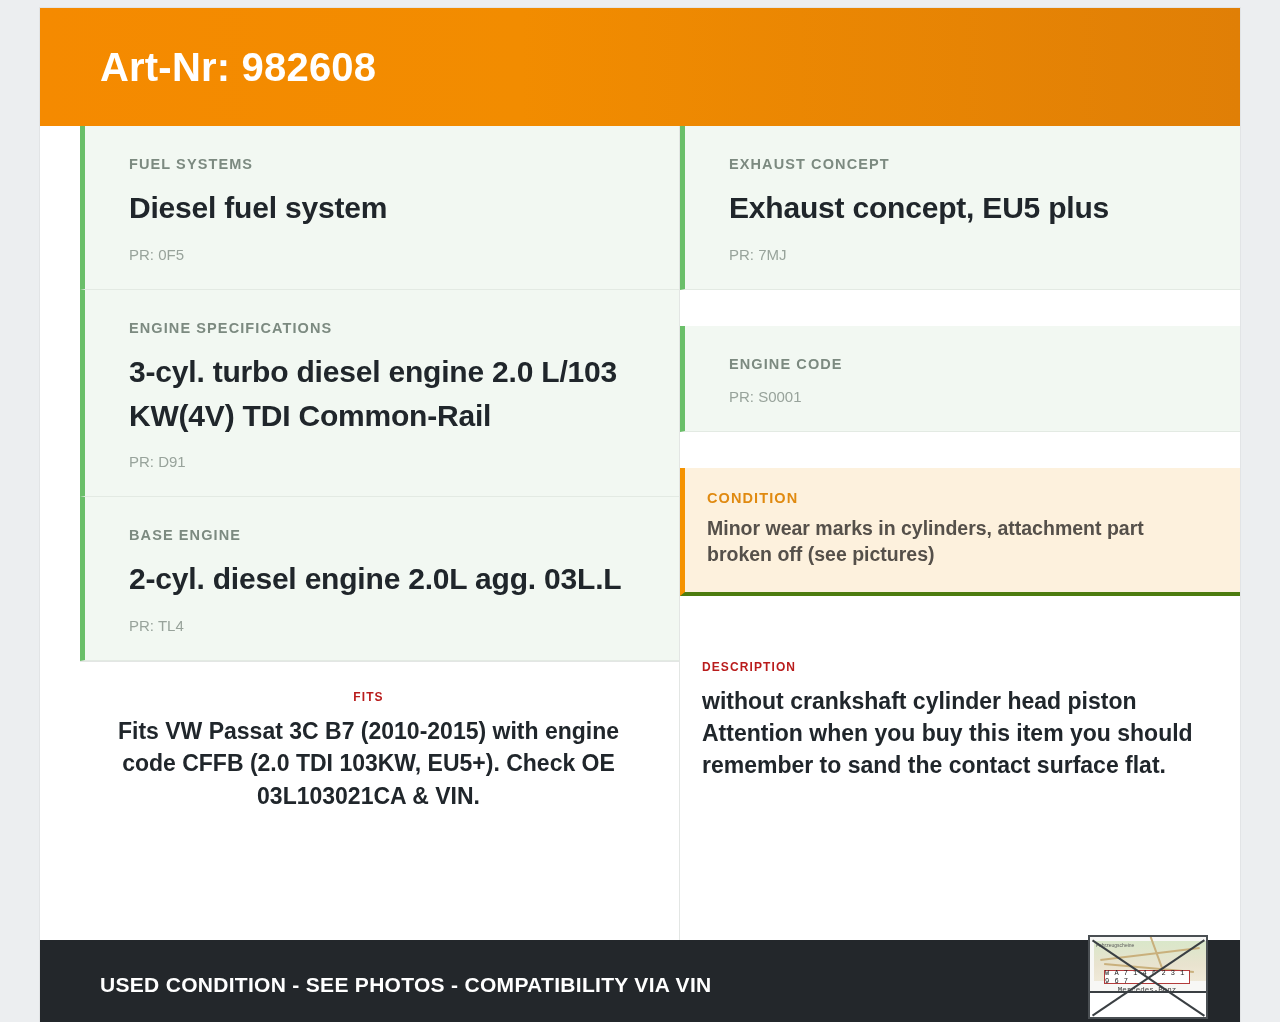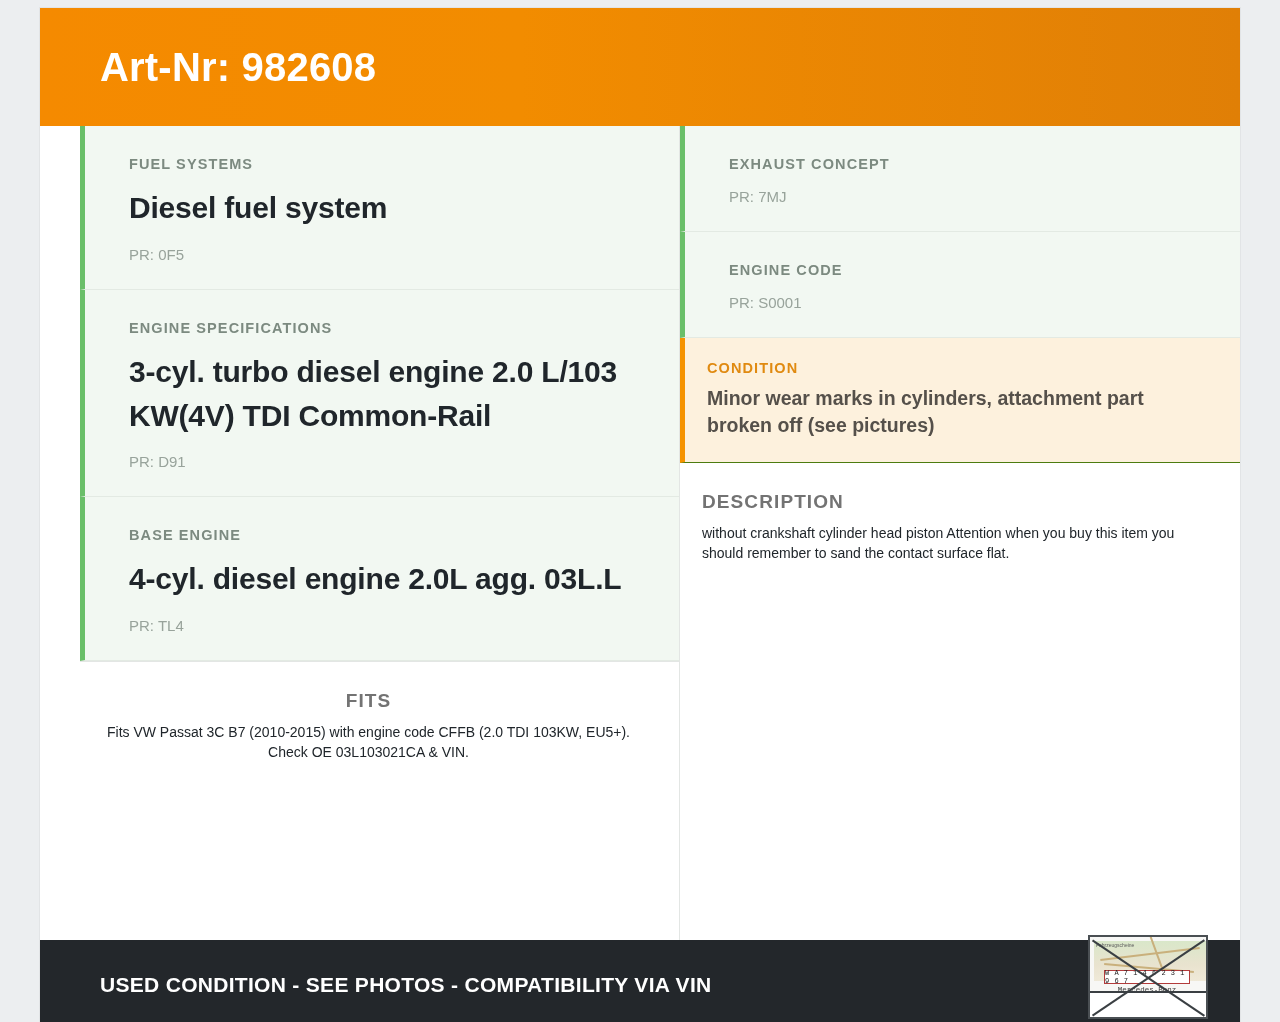--- a/index.html
+++ b/index.html
@@ -56,20 +56,21 @@
     flex: 0 0 600px;
     border-right: 1px solid #e3e6e4;
     display: flex;
     flex-direction: column;
     margin-left: 40px;
   }
   .col-right {
     flex: 1 1 auto;
     display: flex;
     flex-direction: column;
+    gap: 36px;
   }
 
   
   .card {
     background: #f2f8f2;
     border-left: 5px solid #6abf69;
     border-bottom: 1px solid #e3eae3;
     padding: 30px 44px 26px 44px;
   }
   .card-label {
@@ -94,21 +95,21 @@
   }
 
   
   .col-right .card { border-left: 5px solid #6abf69; }
 
   
   .condition {
     background: #fdf1dd;
     border-left: 5px solid #f59300;
     padding: 22px 44px 24px 22px;
-    border-bottom: 1px solid #4d7c0f;
+    border-bottom: 4px solid #4d7c0f;
   }
   .condition-label {
     font-size: 14.5px;
     letter-spacing: 1.1px;
     text-transform: uppercase;
     color: #e08a10;
     font-weight: bold;
     margin-bottom: 9px;
   }
   .condition-text {
@@ -117,32 +118,32 @@
     color: #55504a;
     font-weight: bold;
   }
 
   
   .block {
     padding: 28px 44px 26px 22px;
     background: #ffffff;
   }
   .block-label {
-    font-size: 19px;
+    font-size: 12px;
     letter-spacing: 1.1px;
     text-transform: uppercase;
-    color: #737373;
+    color: #b91c1c;
     font-weight: bold;
     margin-bottom: 11px;
   }
   .block-text {
-    font-size: 14px;
+    font-size: 23px;
     line-height: 1.4;
     color: #20262b;
-    font-weight: normal;
+    font-weight: bold;
   }
   .block.fits {
     padding: 28px 44px 26px 22px;
     border-top: 1px solid #e3e6e4;
     text-align: center;
   }
   .spacer { flex: 1 1 auto; }
 
   
   .footer {
@@ -267,36 +268,37 @@
         </div>
 
         <div class="card">
           <div class="card-label">ENGINE SPECIFICATIONS</div>
           <div class="card-value">3-cyl. turbo diesel engine 2.0 L/103 KW(4V) TDI Common-Rail</div>
           <div class="card-pr">PR: D91</div>
         </div>
 
         <div class="card">
           <div class="card-label">BASE ENGINE</div>
-          <div class="card-value">4-cyl. diesel engine 2.0L agg. 03L.L</div>
+          <div class="card-value">2-cyl. diesel engine 2.0L agg. 03L.L</div>
           <div class="card-pr">PR: TL4</div>
         </div>
 
         <div class="block fits">
           <div class="block-label">FITS</div>
           <div class="block-text">Fits VW Passat 3C B7 (2010-2015) with engine code CFFB (2.0 TDI 103KW, EU5+). Check OE 03L103021CA &amp; VIN.</div>
         </div>
 
         <div class="spacer"></div>
       </div>
 
       <div class="col-right">
 
         <div class="card">
           <div class="card-label">EXHAUST CONCEPT</div>
+          <div class="card-value">Exhaust concept, EU5 plus</div>
           <div class="card-pr">PR: 7MJ</div>
         </div>
 
         <div class="card">
           <div class="card-label">ENGINE CODE</div>
           <div class="card-pr">PR: S0001</div>
         </div>
 
         <div class="condition">
           <div class="condition-label">CONDITION</div>

